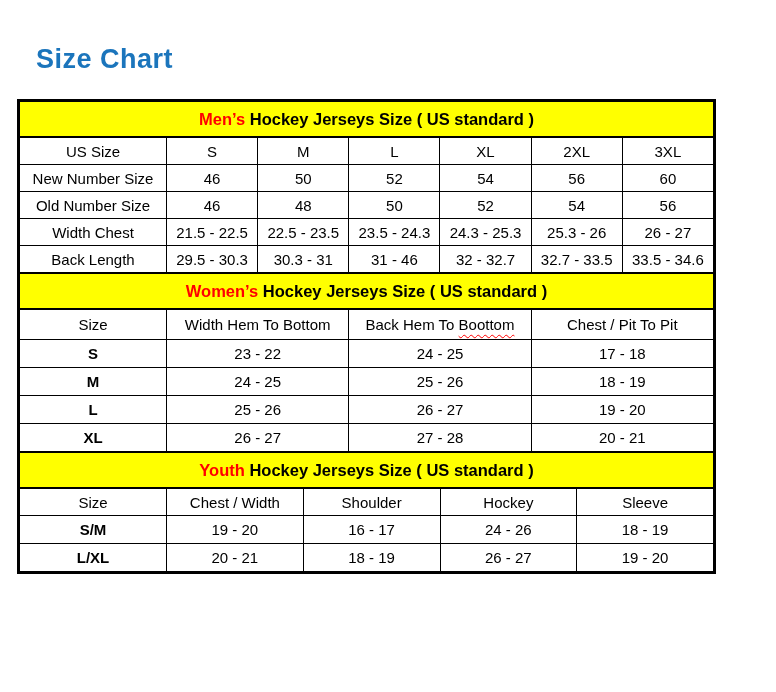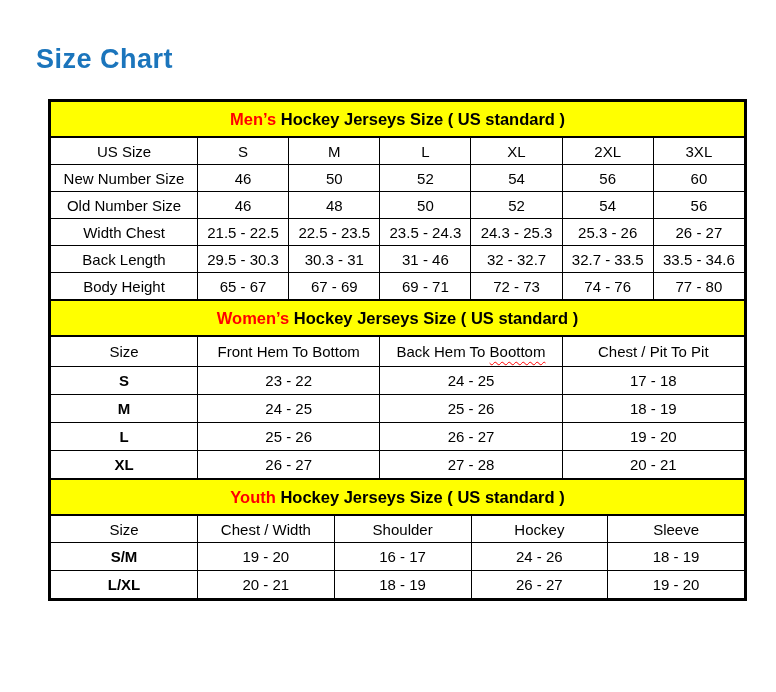--- a/index.html
+++ b/index.html
@@ -16,21 +16,21 @@
   .page-title {
     width: 699px;
     margin: 44px 0 24px 36px;
     font-size: 27px;
     font-weight: 700;
     color: var(--title-blue, #1B75BC);
     letter-spacing: 0.5px;
   }
   .chart-wrap {
     width: 699px;
-    margin-left: 48px;
+    margin-left: 17px;
     border: 2px solid var(--border-black, #000000);
     box-sizing: border-box;
     background: #ffffff;
   }
   table.section {
     width: 100%;
     border-collapse: collapse;
     table-layout: fixed;
   }
   table.section th, table.section td {
@@ -139,46 +139,37 @@
         </tr>
         <tr>
           <th class="row-label">Back Length</th>
           <td>29.5 - 30.3</td>
           <td>30.3 - 31</td>
           <td>31 - 46</td>
           <td>32 - 32.7</td>
           <td>32.7 - 33.5</td>
           <td>33.5 - 34.6</td>
         </tr>
-        <tr>
-          <th class="row-label">Body Height</th>
-          <td>65 - 67</td>
-          <td>67 - 69</td>
-          <td>69 - 71</td>
-          <td>72 - 73</td>
-          <td>74 - 76</td>
-          <td>77 - 80</td>
-        </tr>
       </tbody>
   </table>
 
   <table class="section" data-table="1">
     <colgroup>
         <col class="c-first">
         <col>
         <col>
         <col>
       </colgroup>
     <thead>
       <tr class="band">
         <th colspan="4"><span class="accent">Women’s</span><span> Hockey Jerseys Size ( US standard )</span></th>
       </tr>
       <tr class="cols">
           <th>Size</th>
-          <th>Front Hem To Bottom</th>
+          <th>Width Hem To Bottom</th>
           <th><span>Back Hem To </span><span class="wavy">Boottom</span></th>
           <th>Chest / Pit To Pit</th>
         </tr>
     </thead>
     <tbody>
         <tr>
           <th class="row-label">S</th>
           <td>23 - 22</td>
           <td>24 - 25</td>
           <td>17 - 18</td>

